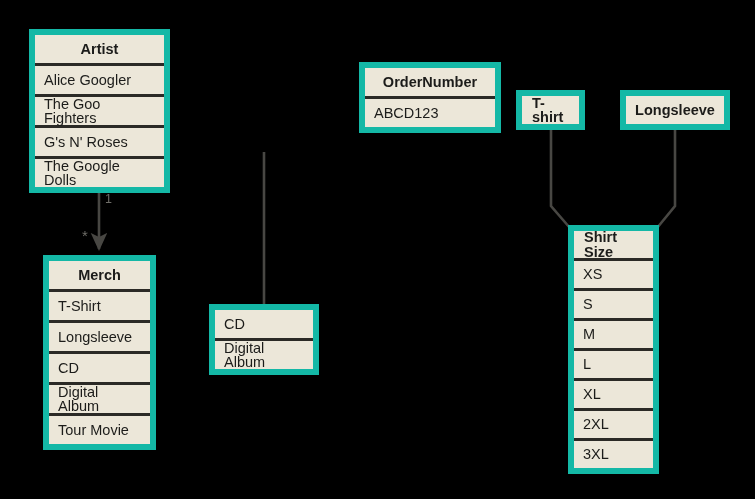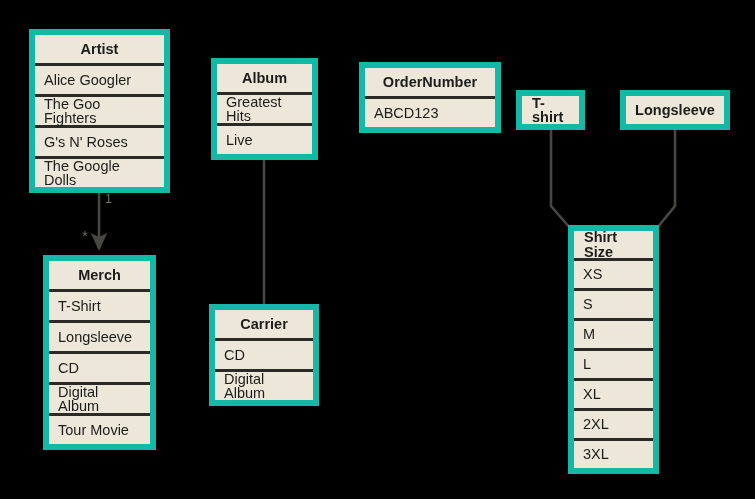--- a/index.html
+++ b/index.html
@@ -83,25 +83,20 @@
   </svg>
 
   <div class="entity" style="left:29px; top:29px; width:141px;">
     <div class="row header">Artist</div>
     <div class="row">Alice Googler</div>
     <div class="row">The Goo Fighters</div>
     <div class="row">G's N' Roses</div>
     <div class="row">The Google Dolls</div>
   </div>
 
-  <div class="entity" style="left:211px; top:58px; width:107px;">
-    <div class="row header">Album</div>
-    <div class="row">Greatest Hits</div>
-    <div class="row">Live</div>
-  </div>
 
   <div class="entity" style="left:359px; top:62px; width:142px;">
     <div class="row header">OrderNumber</div>
     <div class="row">ABCD123</div>
   </div>
 
   <div class="entity" style="left:516px; top:90px; width:69px;">
     <div class="row header">T-shirt</div>
   </div>
 
@@ -112,21 +107,20 @@
   <div class="entity" style="left:43px; top:255px; width:113px;">
     <div class="row header">Merch</div>
     <div class="row">T-Shirt</div>
     <div class="row">Longsleeve</div>
     <div class="row">CD</div>
     <div class="row">Digital Album</div>
     <div class="row">Tour Movie</div>
   </div>
 
   <div class="entity" style="left:209px; top:304px; width:110px;">
-    <div class="row header">Carrier</div>
     <div class="row">CD</div>
     <div class="row">Digital Album</div>
   </div>
 
   <div class="entity" style="left:568px; top:225px; width:91px;justify-content:flex-end;">
     <div class="row header compact">Shirt Size</div>
     <div class="row compact">XS</div>
     <div class="row compact">S</div>
     <div class="row compact">M</div>
     <div class="row compact">L</div>

